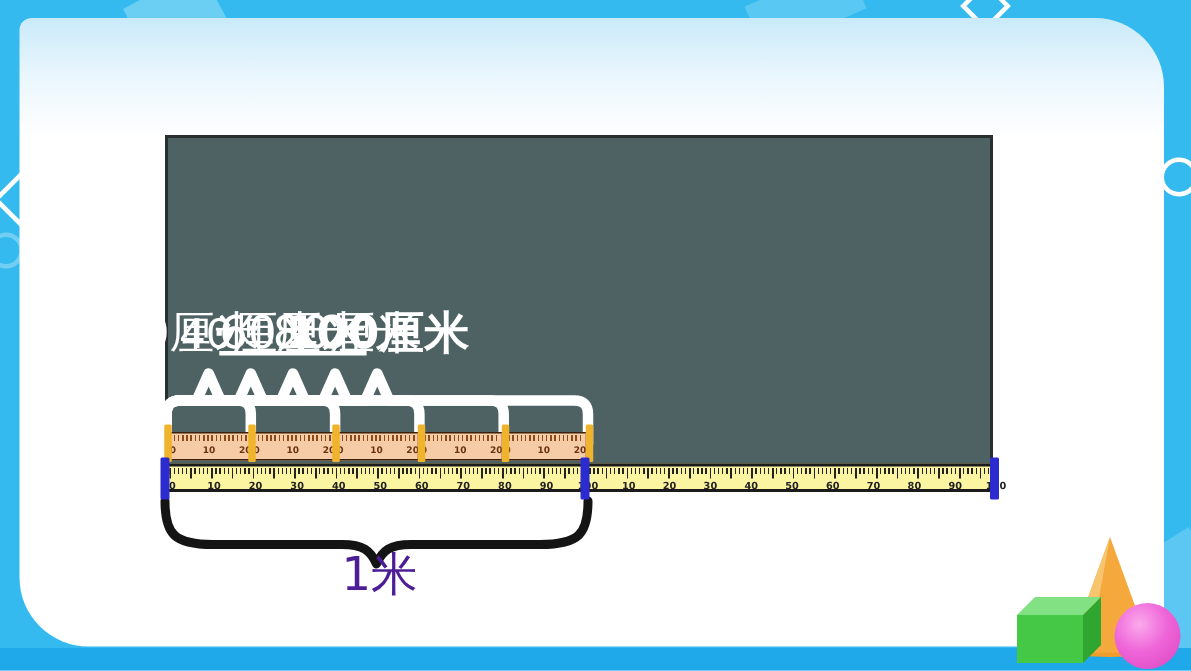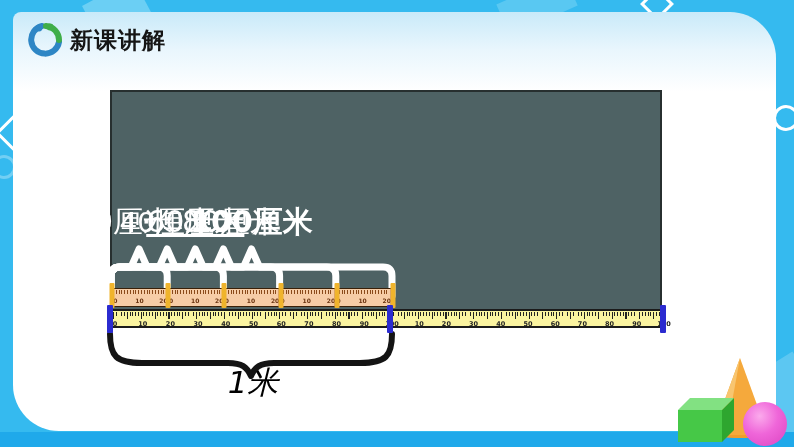--- a/index.html
+++ b/index.html
@@ -50,49 +50,40 @@
   .m-ruler .t1{position:absolute;left:1px;right:1px;top:1px;height:4px;
       background:repeating-linear-gradient(90deg,#222 0 0.9px,transparent 0.9px 2.77px);}
   .m-ruler .t2{position:absolute;left:1px;right:1px;top:1px;height:7px;
       background:repeating-linear-gradient(90deg,#222 0 1.1px,transparent 1.1px 13.85px);}
   .m-num{position:absolute;top:8.5px;transform:translateX(-50%);
          font-size:6.5px;font-weight:700;color:#222;}
   .blue-bar{position:absolute;top:305px;width:6px;height:28px;transform:translateX(-50%);
             background:#2B2BD0;border-radius:1px;z-index:5;}
   
   .one-meter{position:absolute;left:253px;top:362px;transform:translateX(-50%);
-             font-size:31px;color:#000000;font-style:italic;}
+             font-size:31px;color:#4c1d95;}
   .shapes{position:absolute;left:650px;top:340px;width:144px;height:107px;z-index:6;}
 </style>
 </head>
 <body>
 
 <div class="stage">
 
   <div class="deco-band band1"></div>
   <div class="deco-band band2"></div>
   <div class="deco-band band3"></div>
   <div class="diamond diamond-topright"></div>
 
   <div class="panel"></div>
 
   <div class="diamond diamond-left"></div>
   <div class="ring ring-left"></div>
   <div class="ring ring-right"></div>
   <div class="bottom-band"></div>
 
-  <div class="header">
-    <svg class="logo" viewBox="0 0 36 36">
-      <path d="M 16 4 A 14 14 0 1 0 33 20" fill="none" stroke="#2E86C5" stroke-width="6" stroke-linecap="round"></path>
-      <path d="M 33 18 A 14 14 0 0 0 20 4" fill="none" stroke="#3FAE49" stroke-width="6" stroke-linecap="round"></path>
-      <circle cx="13" cy="6" r="3.4" fill="#2E86C5"></circle>
-      <circle cx="24" cy="5" r="3.4" fill="#3FAE49"></circle>
-    </svg>
-    <span class="title">新课讲解</span>
-  </div>
 
   <div class="board"></div>
 
   <div id="overlap-labels">
       <span class="cm-label" style="left: 124px;">20厘米</span>
       <span class="cm-label" style="left: 167.2px; font-family: Liberation Mono, monospace;">40厘米</span>
       <span class="cm-label" style="left: 195.3px; text-decoration: underline;">60厘米</span>
       <span class="cm-label" style="left: 231px;">80厘米</span>
       <span class="cm-label" style="left: 251.5px; font-weight: bold;">100厘米</span>
     </div>

